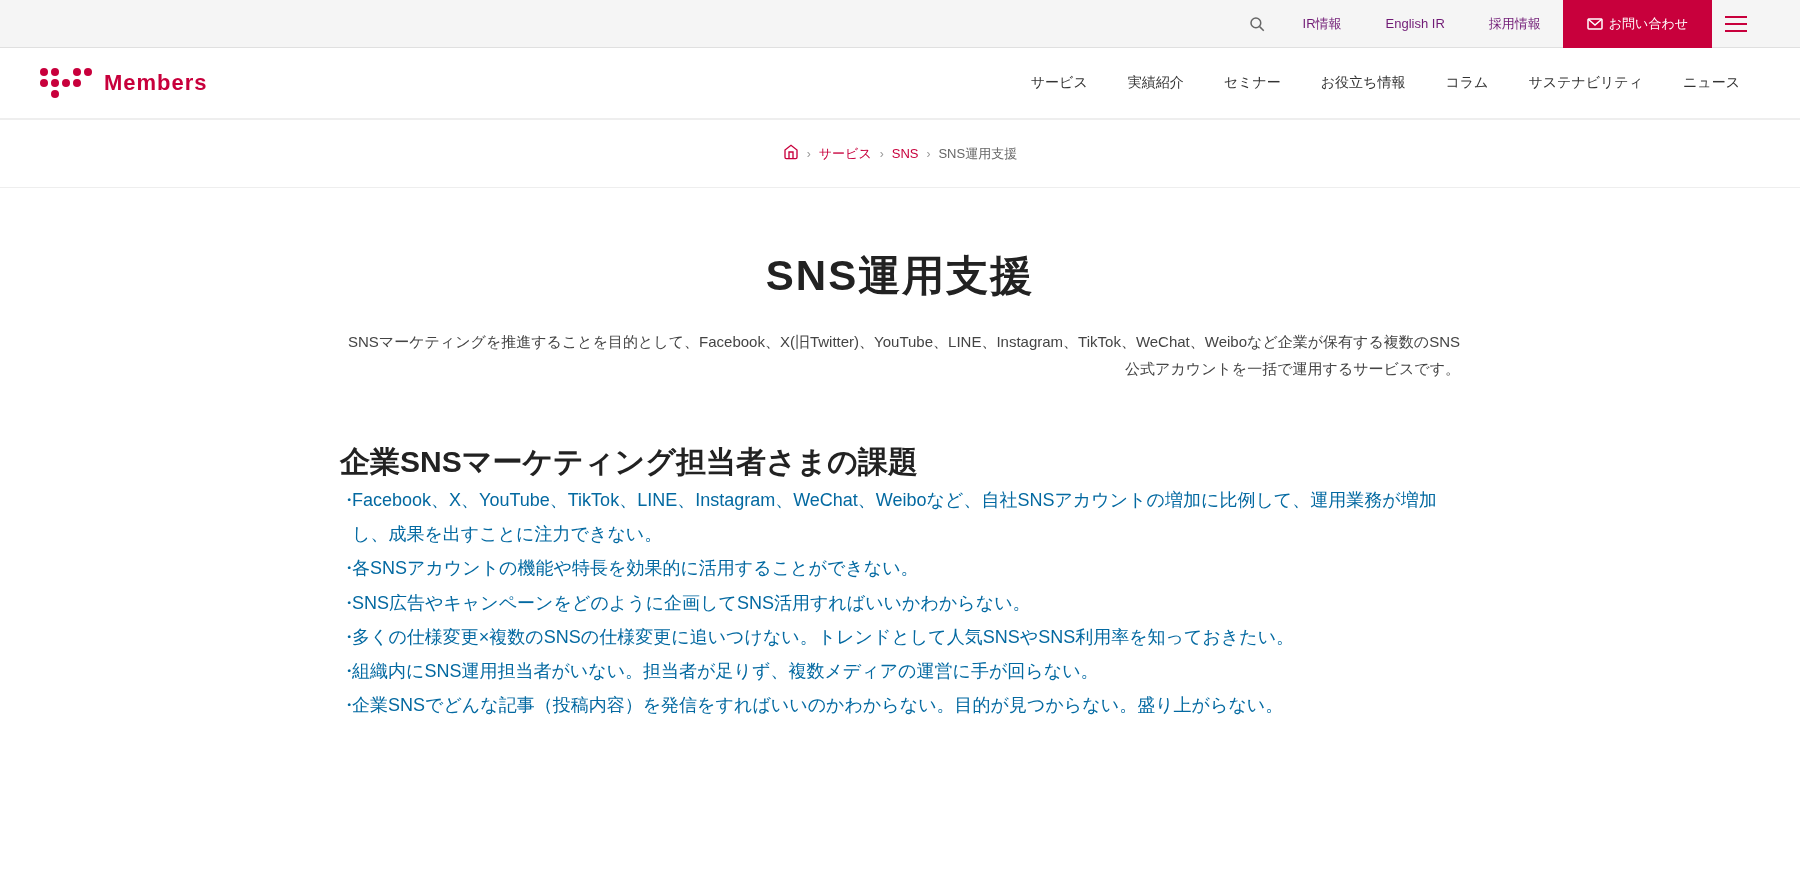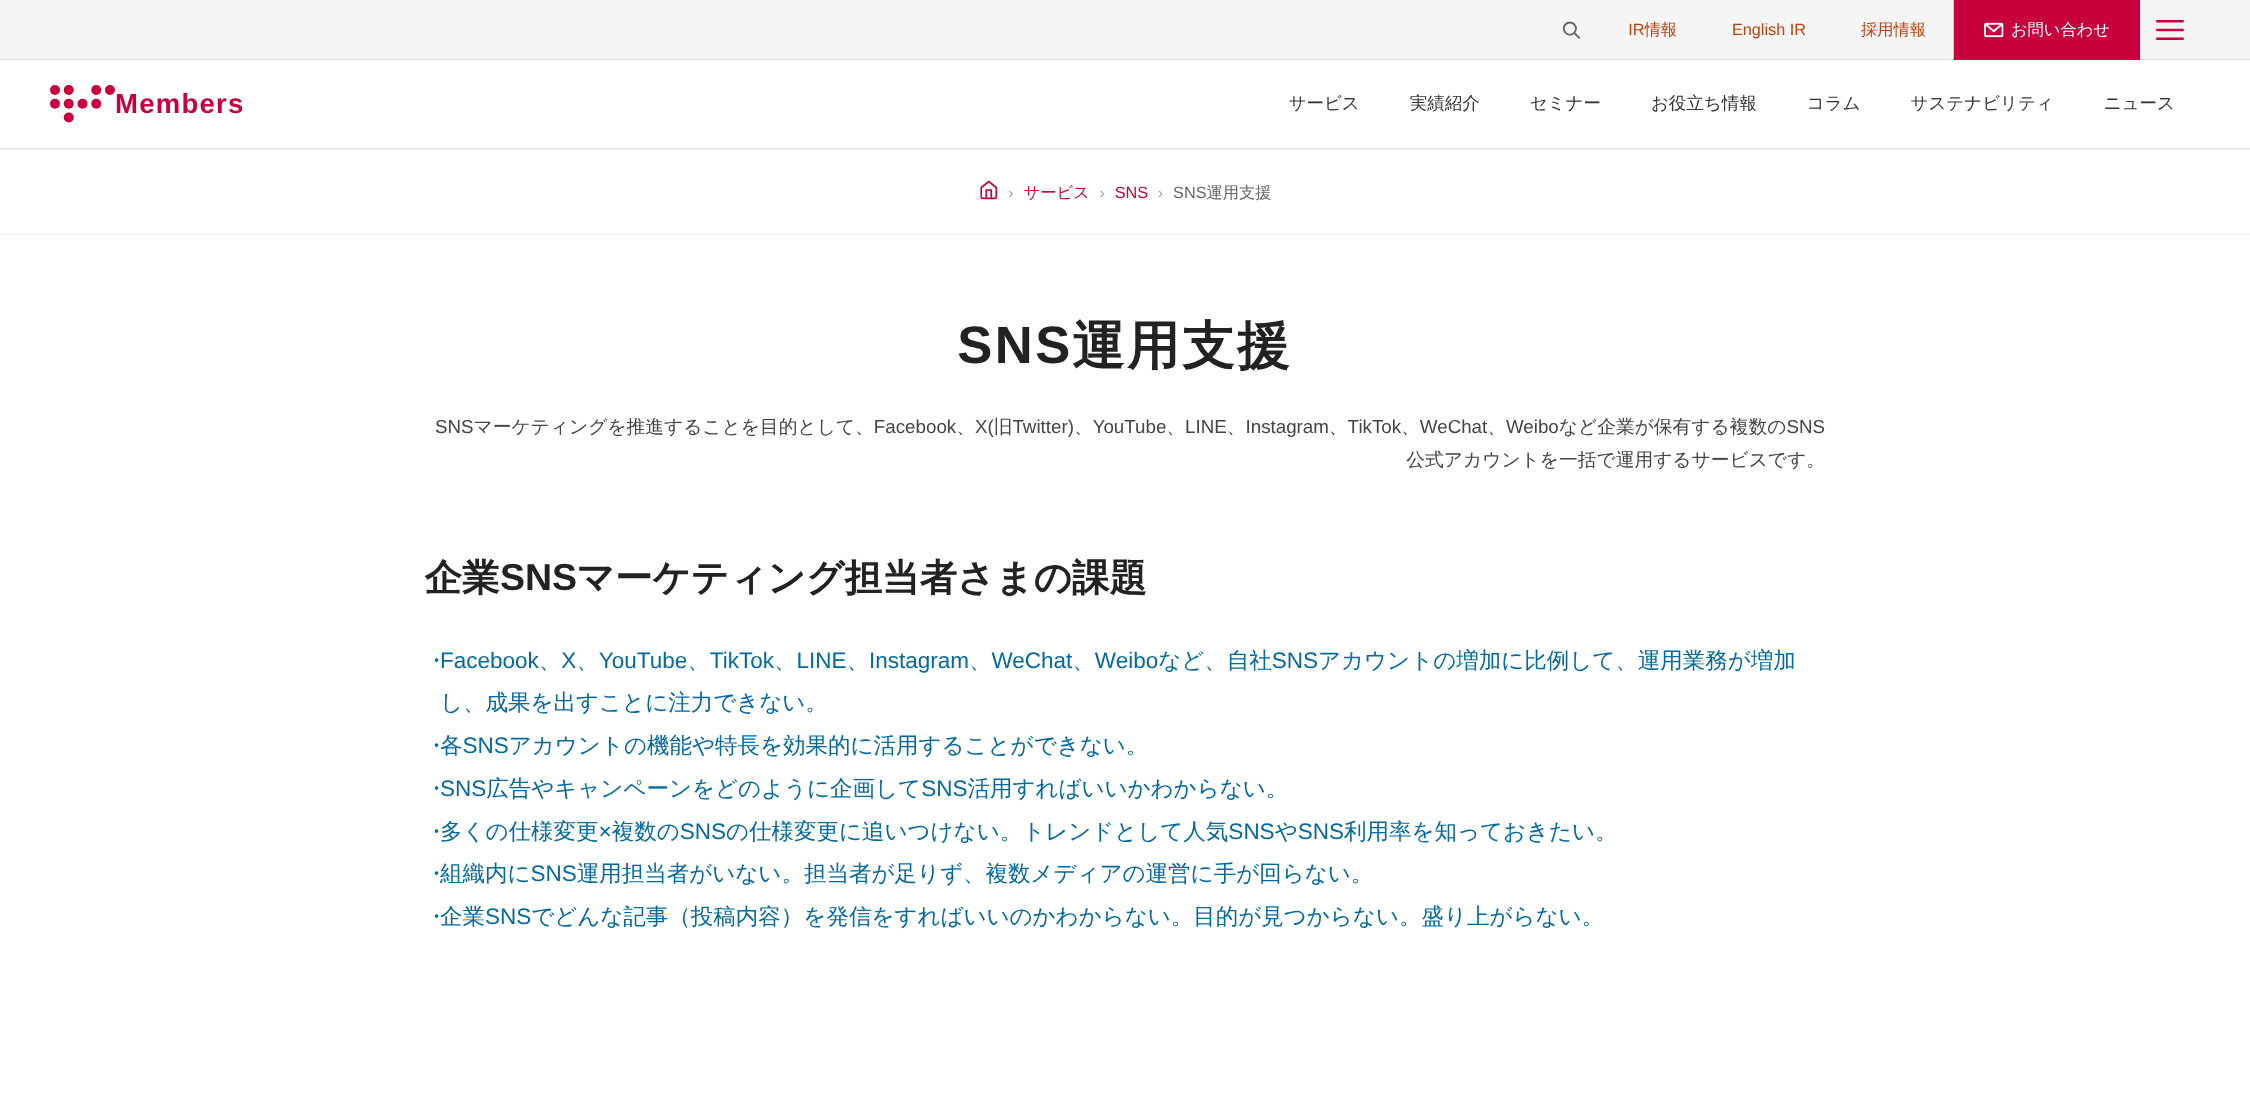--- a/index.html
+++ b/index.html
@@ -45,21 +45,21 @@
       stroke: #666;
       fill: none;
       stroke-width: 2;
     }
     .top-bar-link {
       padding: 0 22px;
       height: 48px;
       display: flex;
       align-items: center;
       font-size: 13px;
-      color: #c2410c;
+      color: #701a75;
       cursor: pointer;
       text-decoration: none;
       white-space: nowrap;
     }
     .top-bar-contact {
       background: #c8003c;
       color: #fff;
       padding: 10px 24px;
       height: 48px;
       display: flex;
@@ -93,20 +93,21 @@
     .main-nav {
       display: flex;
       align-items: center;
       padding: 0 40px;
       height: 72px;
       border-bottom: 2px solid #eee;
     }
     .logo-area {
       display: flex;
       align-items: center;
+      gap: 12px;
       margin-right: auto;
       cursor: pointer;
       text-decoration: none;
     }
     .logo-dots {
       display: grid;
       grid-template-columns: repeat(5, 8px);
       grid-template-rows: repeat(3, 8px);
       gap: 3px;
     }
@@ -195,21 +196,20 @@
       font-size: 15px;
       color: #444;
       line-height: 1.8;
       text-align: right;
     }
 
     .section-title {
       font-size: 30px;
       font-weight: 700;
       color: #222;
-      margin-bottom: 28px;
       margin-top: 60px;
     }
 
     .bullet-list {
       list-style: none;
       padding: 0;
     }
     .bullet-list li {
       font-size: 18px;
       color: #0369a1;

